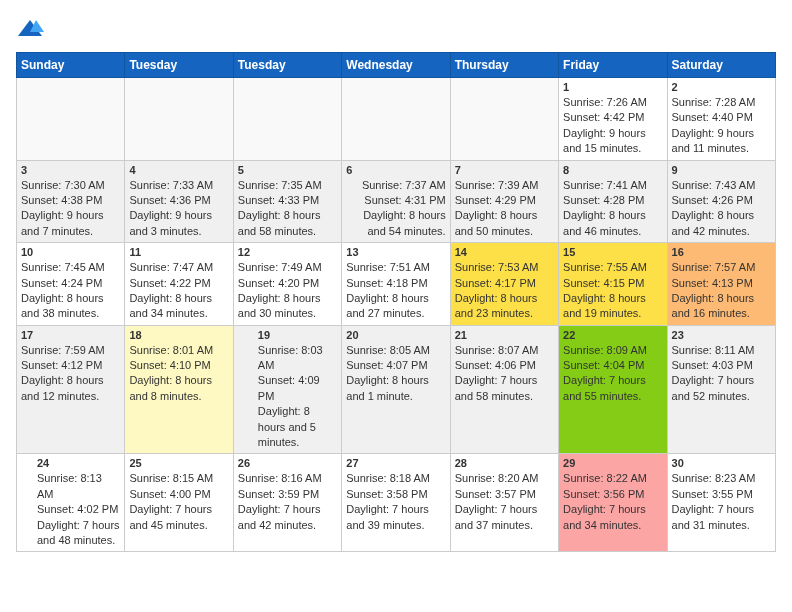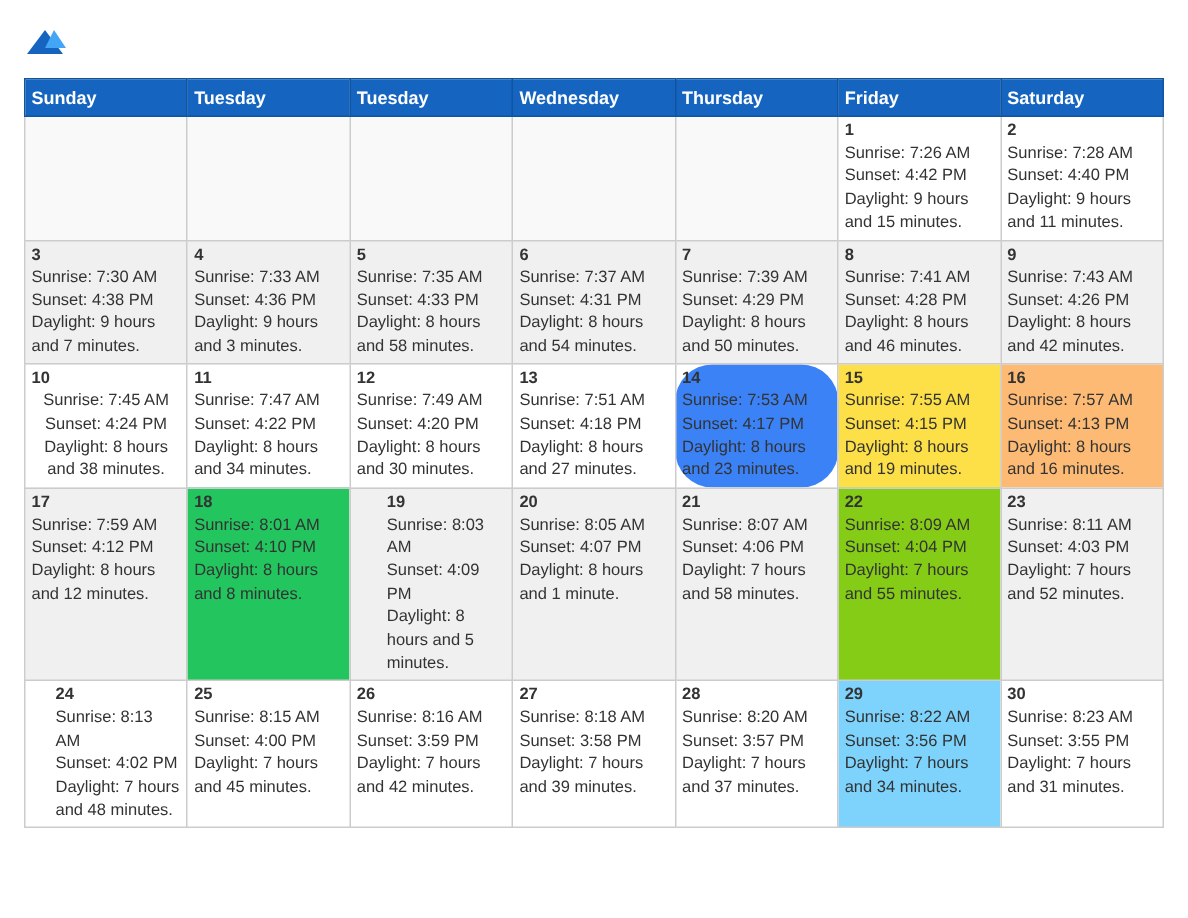--- a/index.html
+++ b/index.html
@@ -166,21 +166,21 @@
 Daylight: 9 hours and 3 minutes.</div>
         </td>
         <td class="shaded" style="background: rgb(240, 240, 240);">
           <span class="day-number">5</span>
           <div class="day-info" style="white-space: pre-line;">Sunrise: 7:35 AM
 Sunset: 4:33 PM
 Daylight: 8 hours and 58 minutes.</div>
         </td>
         <td class="shaded" style="background: rgb(240, 240, 240);">
           <span class="day-number">6</span>
-          <div class="day-info" style="white-space: pre-line;">Sunrise: 7:37 AM
+          <div class="day-info" style="white-space: pre-line; text-align: right;">Sunrise: 7:37 AM
 Sunset: 4:31 PM
 Daylight: 8 hours and 54 minutes.</div>
         </td>
         <td class="shaded" style="background: rgb(240, 240, 240);">
           <span class="day-number">7</span>
           <div class="day-info" style="white-space: pre-line;">Sunrise: 7:39 AM
 Sunset: 4:29 PM
 Daylight: 8 hours and 50 minutes.</div>
         </td>
         <td class="shaded" style="background: rgb(240, 240, 240);">
@@ -192,21 +192,21 @@
         <td class="shaded" style="background: rgb(240, 240, 240);">
           <span class="day-number">9</span>
           <div class="day-info" style="white-space: pre-line;">Sunrise: 7:43 AM
 Sunset: 4:26 PM
 Daylight: 8 hours and 42 minutes.</div>
         </td>
       </tr>
       <tr>
         <td style="background: rgb(255, 255, 255);">
           <span class="day-number">10</span>
-          <div class="day-info" style="white-space: pre-line; text-align: center;">Sunrise: 7:45 AM
+          <div class="day-info" style="white-space: pre-line;">Sunrise: 7:45 AM
 Sunset: 4:24 PM
 Daylight: 8 hours and 38 minutes.</div>
         </td>
         <td style="background: rgb(255, 255, 255);">
           <span class="day-number">11</span>
           <div class="day-info" style="white-space: pre-line;">Sunrise: 7:47 AM
 Sunset: 4:22 PM
 Daylight: 8 hours and 34 minutes.</div>
         </td>
         <td style="background: rgb(255, 255, 255);">
@@ -214,21 +214,21 @@
           <div class="day-info" style="white-space: pre-line;">Sunrise: 7:49 AM
 Sunset: 4:20 PM
 Daylight: 8 hours and 30 minutes.</div>
         </td>
         <td style="background: rgb(255, 255, 255);">
           <span class="day-number">13</span>
           <div class="day-info" style="white-space: pre-line;">Sunrise: 7:51 AM
 Sunset: 4:18 PM
 Daylight: 8 hours and 27 minutes.</div>
         </td>
-        <td style="background: #3b82f6; border-radius: 25px;">
+        <td style="background: #fde047;">
           <span class="day-number">14</span>
           <div class="day-info" style="white-space: pre-line;">Sunrise: 7:53 AM
 Sunset: 4:17 PM
 Daylight: 8 hours and 23 minutes.</div>
         </td>
         <td style="background: #fde047;">
           <span class="day-number">15</span>
           <div class="day-info" style="white-space: pre-line;">Sunrise: 7:55 AM
 Sunset: 4:15 PM
 Daylight: 8 hours and 19 minutes.</div>
@@ -240,21 +240,21 @@
 Daylight: 8 hours and 16 minutes.</div>
         </td>
       </tr>
       <tr>
         <td class="shaded" style="background: rgb(240, 240, 240);">
           <span class="day-number">17</span>
           <div class="day-info" style="white-space: pre-line;">Sunrise: 7:59 AM
 Sunset: 4:12 PM
 Daylight: 8 hours and 12 minutes.</div>
         </td>
-        <td class="shaded" style="background: #22c55e;">
+        <td class="shaded" style="background: #fef9c3;">
           <span class="day-number">18</span>
           <div class="day-info" style="white-space: pre-line;">Sunrise: 8:01 AM
 Sunset: 4:10 PM
 Daylight: 8 hours and 8 minutes.</div>
         </td>
         <td class="shaded" style="background: rgb(240, 240, 240); padding-left: 24px;">
           <span class="day-number">19</span>
           <div class="day-info" style="white-space: pre-line;">Sunrise: 8:03 AM
 Sunset: 4:09 PM
 Daylight: 8 hours and 5 minutes.</div>
@@ -308,21 +308,21 @@
           <div class="day-info" style="white-space: pre-line;">Sunrise: 8:18 AM
 Sunset: 3:58 PM
 Daylight: 7 hours and 39 minutes.</div>
         </td>
         <td style="background: rgb(255, 255, 255);">
           <span class="day-number">28</span>
           <div class="day-info" style="white-space: pre-line;">Sunrise: 8:20 AM
 Sunset: 3:57 PM
 Daylight: 7 hours and 37 minutes.</div>
         </td>
-        <td style="background: #7dd3fc; margin-left: 24px;">
+        <td style="background: #fca5a5; margin-left: 24px;">
           <span class="day-number">29</span>
           <div class="day-info" style="white-space: pre-line;">Sunrise: 8:22 AM
 Sunset: 3:56 PM
 Daylight: 7 hours and 34 minutes.</div>
         </td>
         <td style="background: rgb(255, 255, 255);">
           <span class="day-number">30</span>
           <div class="day-info" style="white-space: pre-line;">Sunrise: 8:23 AM
 Sunset: 3:55 PM
 Daylight: 7 hours and 31 minutes.</div>

